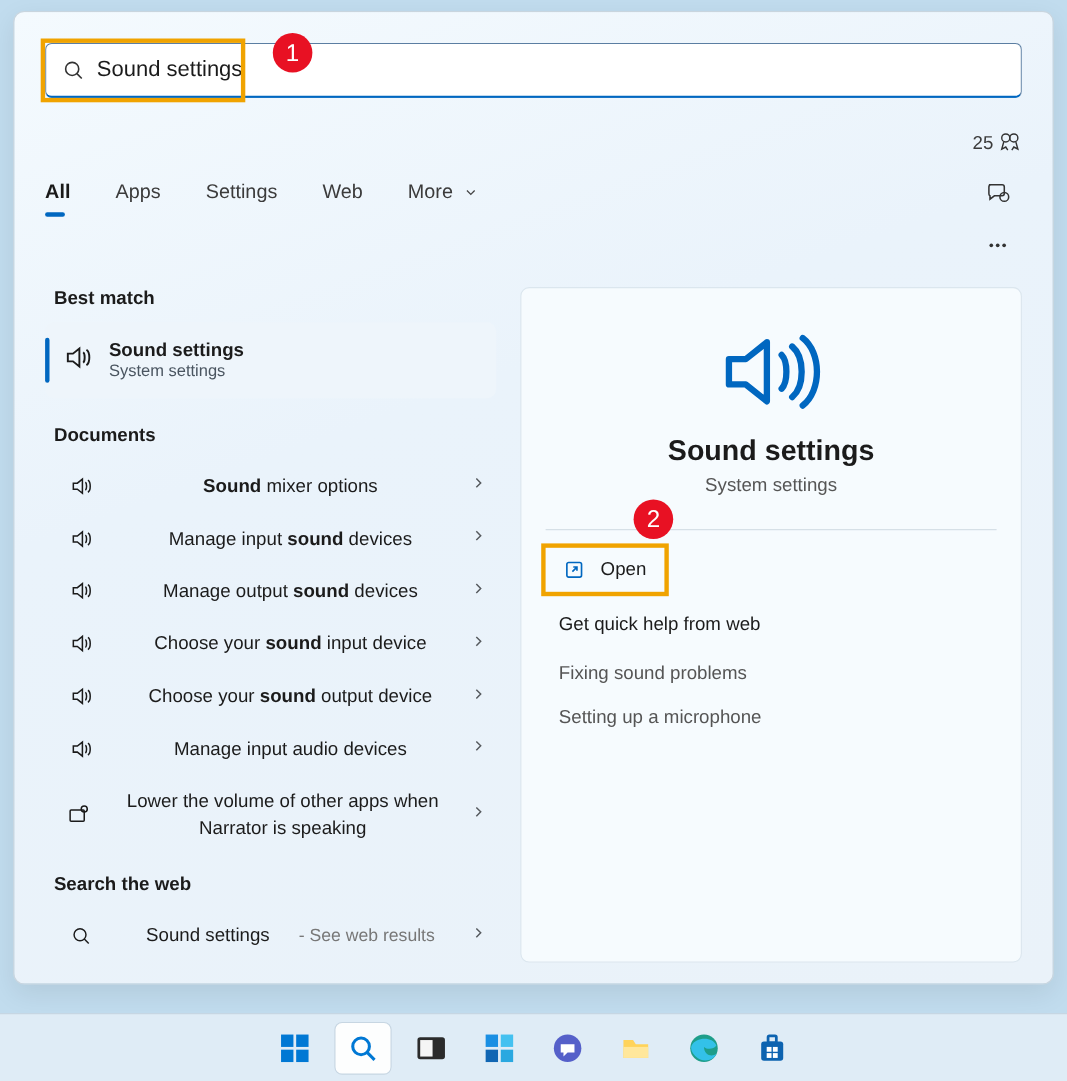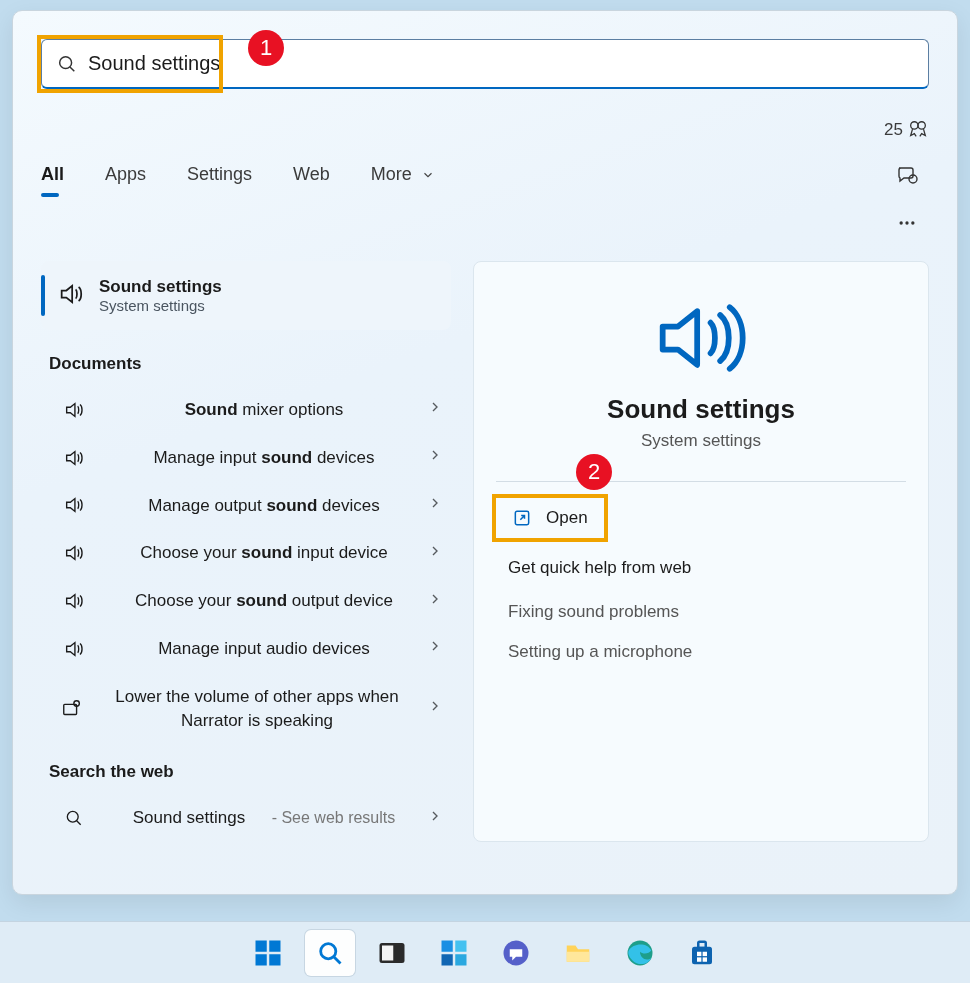--- a/index.html
+++ b/index.html
@@ -185,20 +185,21 @@
             <circle cx="5" cy="12" r="2"></circle>
             <circle cx="12" cy="12" r="2"></circle>
             <circle cx="19" cy="12" r="2"></circle>
           </svg>
       </div>
     </div>
   </div>
 
   <div class="body">
     <div class="left">
+      <p class="section-title">Best match</p>
 
       <div class="best-card">
         <span class="icon">
           <svg width="28" height="28" viewBox="0 0 24 24" fill="none" stroke="#1b1b1b" stroke-width="1.5">
               <path d="M4 9v6h4l5 4V5L8 9H4z" fill="none"></path>
               <path d="M16 8c1.5 1.2 1.5 6.8 0 8"></path>
               <path d="M18.5 6c3 2 3 10 0 12"></path>
             </svg>
         </span>
         <div>

